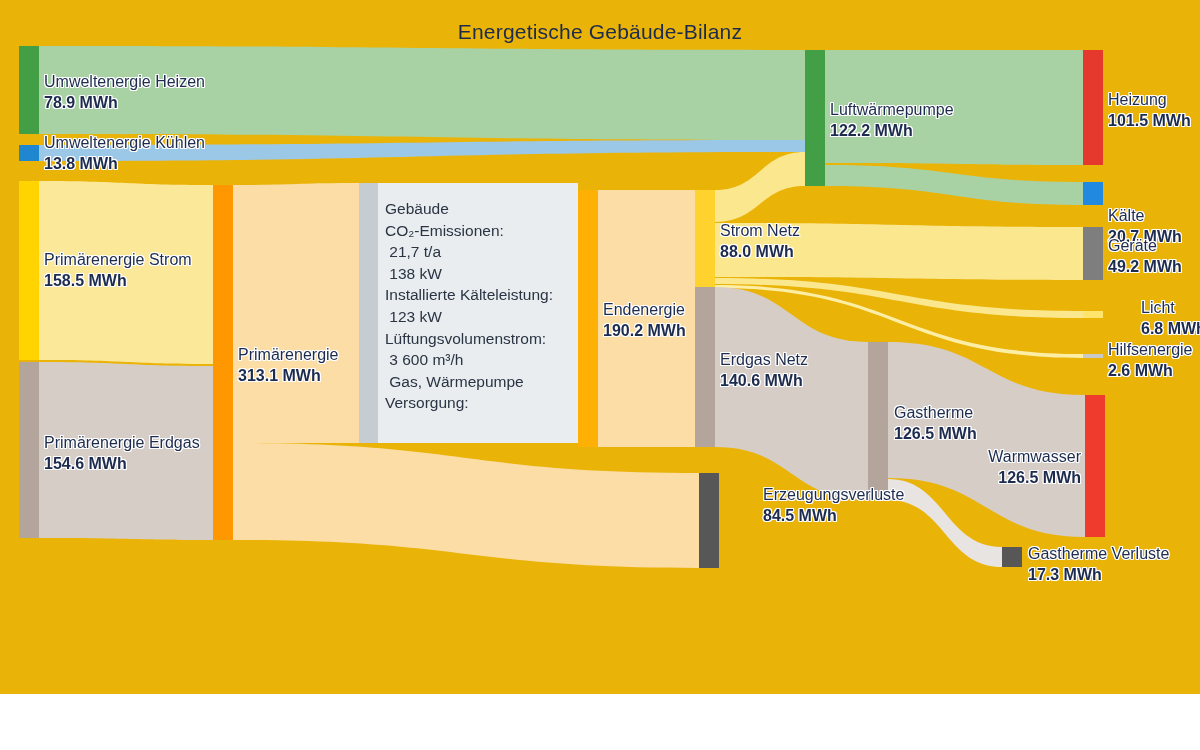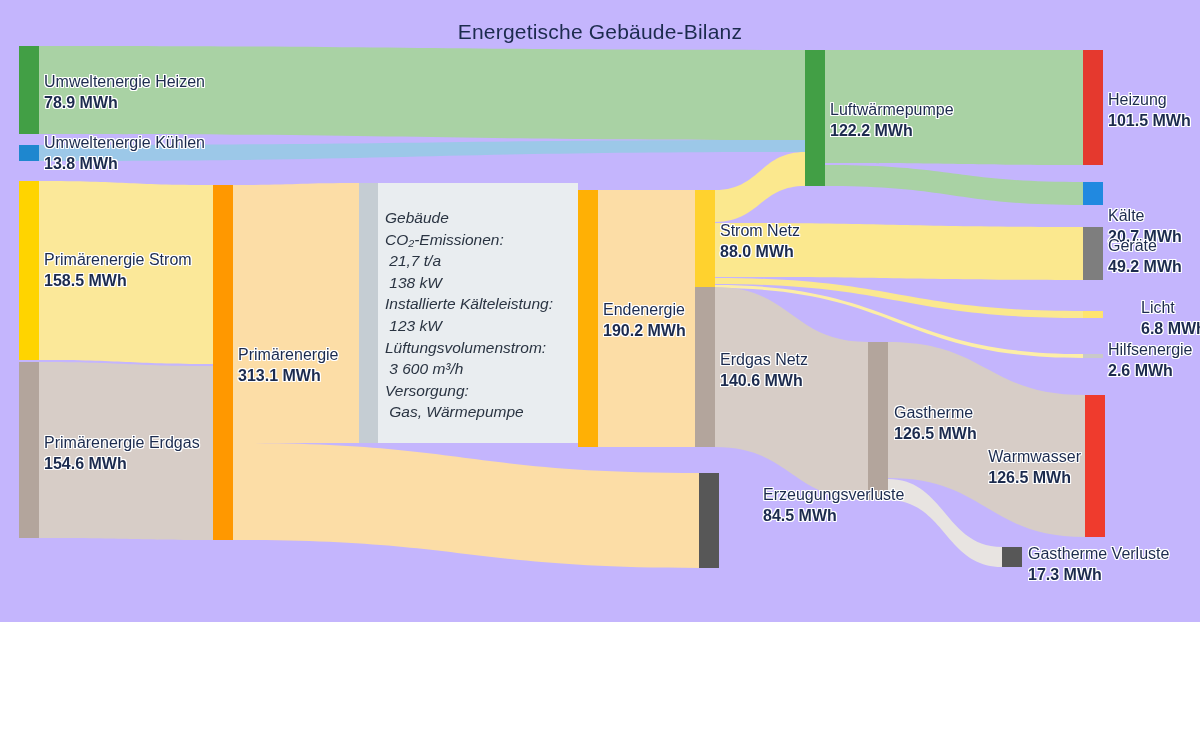--- a/index.html
+++ b/index.html
@@ -1,27 +1,27 @@
 <!DOCTYPE html>
 <html><head>
 <meta charset="utf-8">
 <style>
   html,body{margin:0;padding:0;background:#ffffff;}
-  #canvas{position:relative;width:1200px;height:622px;background:#c4b5fd;overflow:hidden;
+  #canvas{position:relative;width:1200px;height:694px;background:#eab308;overflow:hidden;
           font-family:"Liberation Sans",sans-serif;}
   #sankey{position:absolute;left:0;top:0;}
   #chart-title{position:absolute;left:0;top:20px;width:1200px;text-align:center;
                font-size:21px;color:#1c2b4e;letter-spacing:0.2px;}
   .nlabel{position:absolute;font-size:16px;line-height:21px;color:#1c2b4e;white-space:nowrap;
           text-shadow:-1px -1px 0 #fff,1px -1px 0 #fff,-1px 1px 0 #fff,1px 1px 0 #fff,
                       0 -1px 0 #fff,0 1px 0 #fff,-1px 0 0 #fff,1px 0 0 #fff;}
   .nlabel .val{font-weight:bold;}
   #infobox{position:absolute;left:378px;top:183px;width:200px;height:260px;
-           background:#e9edf0;box-sizing:border-box;padding:24px 0 0 7px;
-           font-size:15.5px;line-height:21.6px;color:#2a3442;white-space:pre;font-style:italic;}
+           background:#e9edf0;box-sizing:border-box;padding:15px 0 0 7px;
+           font-size:15.5px;line-height:21.6px;color:#2a3442;white-space:pre;}
 </style>
 </head>
 <body>
 
 <div id="canvas">
   <svg id="sankey" width="1200" height="750">
       <path d="M 39 46 C 422 46, 422 50, 805 50 L 805 140 C 422 140, 422 134, 39 134 Z" fill="#a9d2a4"></path>
       <path d="M 39 145 C 422 145, 422 140, 805 140 L 805 152 C 422 152, 422 161, 39 161 Z" fill="#9cc8e8"></path>
       <path d="M 715 190 C 760 190, 760 152, 805 152 L 805 186 C 760 186, 760 222, 715 222 Z" fill="#fbe88e"></path>
       <path d="M 39 181 C 126 181, 126 185, 213 185 L 213 364 C 126 364, 126 360, 39 360 Z" fill="#fbe899"></path>
@@ -52,21 +52,21 @@
       <rect x="868" y="342" width="20" height="158" fill="#b3a59c"></rect>
       <rect x="1083" y="50" width="20" height="115" fill="#e5392e"></rect>
       <rect x="1083" y="182" width="20" height="23" fill="#2189e0"></rect>
       <rect x="1083" y="227" width="20" height="53" fill="#7e7e7e"></rect>
       <rect x="1083" y="311" width="20" height="7" fill="#ffe46e"></rect>
       <rect x="1083" y="354" width="20" height="4" fill="#c9c9c9"></rect>
       <rect x="1085" y="395" width="20" height="142" fill="#ef3b2d"></rect>
       <rect x="1002" y="547" width="20" height="20" fill="#575757"></rect>
     </svg>
   <div id="chart-title">Energetische Gebäude-Bilanz</div>
-  <div id="infobox"><div>Gebäude</div><div>CO₂-Emissionen:</div><div> 21,7 t/a</div><div> 138 kW</div><div>Installierte Kälteleistung:</div><div> 123 kW</div><div>Lüftungsvolumenstrom:</div><div> 3 600 m³/h</div><div>Versorgung:</div><div> Gas, Wärmepumpe</div></div>
+  <div id="infobox"><div>Gebäude</div><div>CO₂-Emissionen:</div><div> 21,7 t/a</div><div> 138 kW</div><div>Installierte Kälteleistung:</div><div> 123 kW</div><div>Lüftungsvolumenstrom:</div><div> 3 600 m³/h</div><div> Gas, Wärmepumpe</div><div>Versorgung:</div></div>
   <div id="labels">
       <div class="nlabel" style="top: 71px; left: 44px;">
         <div>Umweltenergie Heizen</div>
         <div class="val">78.9 MWh</div>
       </div>
       <div class="nlabel" style="top: 132px; left: 44px;">
         <div>Umweltenergie Kühlen</div>
         <div class="val">13.8 MWh</div>
       </div>
       <div class="nlabel" style="top: 249px; left: 44px;">
@@ -118,21 +118,21 @@
         <div class="val">49.2 MWh</div>
       </div>
       <div class="nlabel" style="top: 297px; left: 1141px;">
         <div>Licht</div>
         <div class="val">6.8 MWh</div>
       </div>
       <div class="nlabel" style="top: 339px; left: 1108px;">
         <div>Hilfsenergie</div>
         <div class="val">2.6 MWh</div>
       </div>
-      <div class="nlabel" style="top: 446px; right: 119px; ">
+      <div class="nlabel" style="top: 446px; right: 119px; text-align: right;">
         <div>Warmwasser</div>
         <div class="val">126.5 MWh</div>
       </div>
       <div class="nlabel" style="top: 543px; left: 1028px;">
         <div>Gastherme Verluste</div>
         <div class="val">17.3 MWh</div>
       </div>
     </div>
 </div>
 

